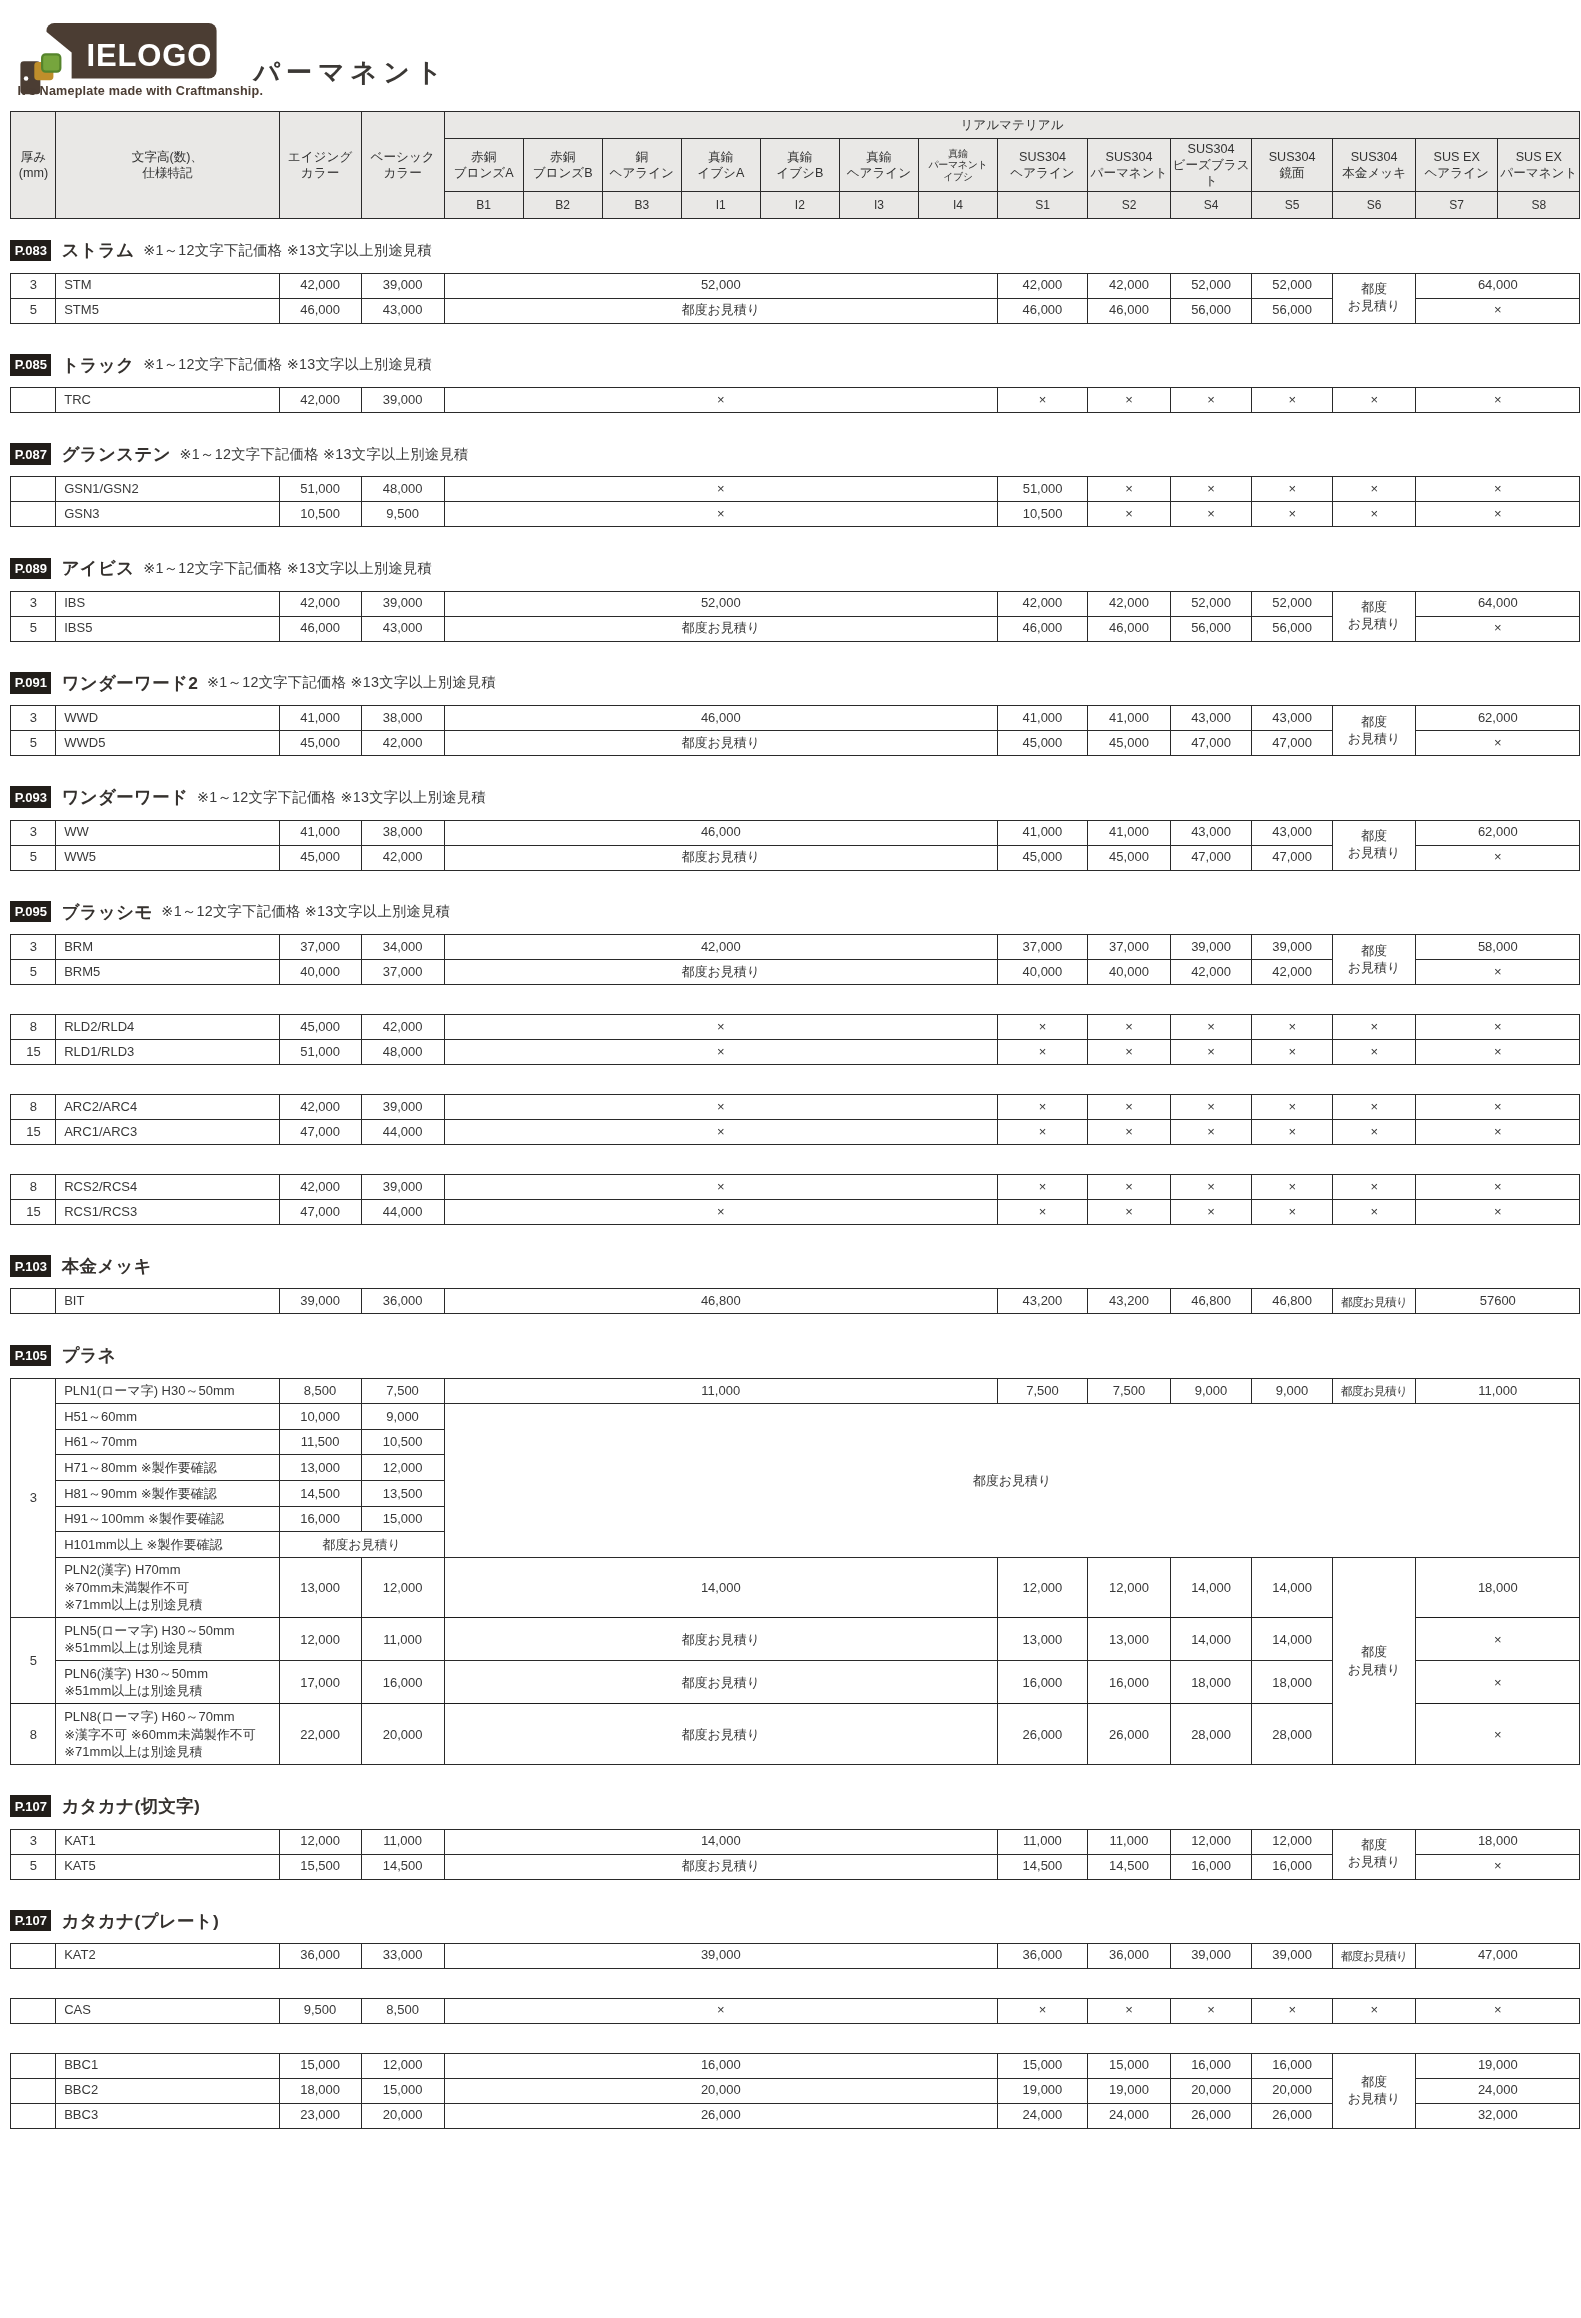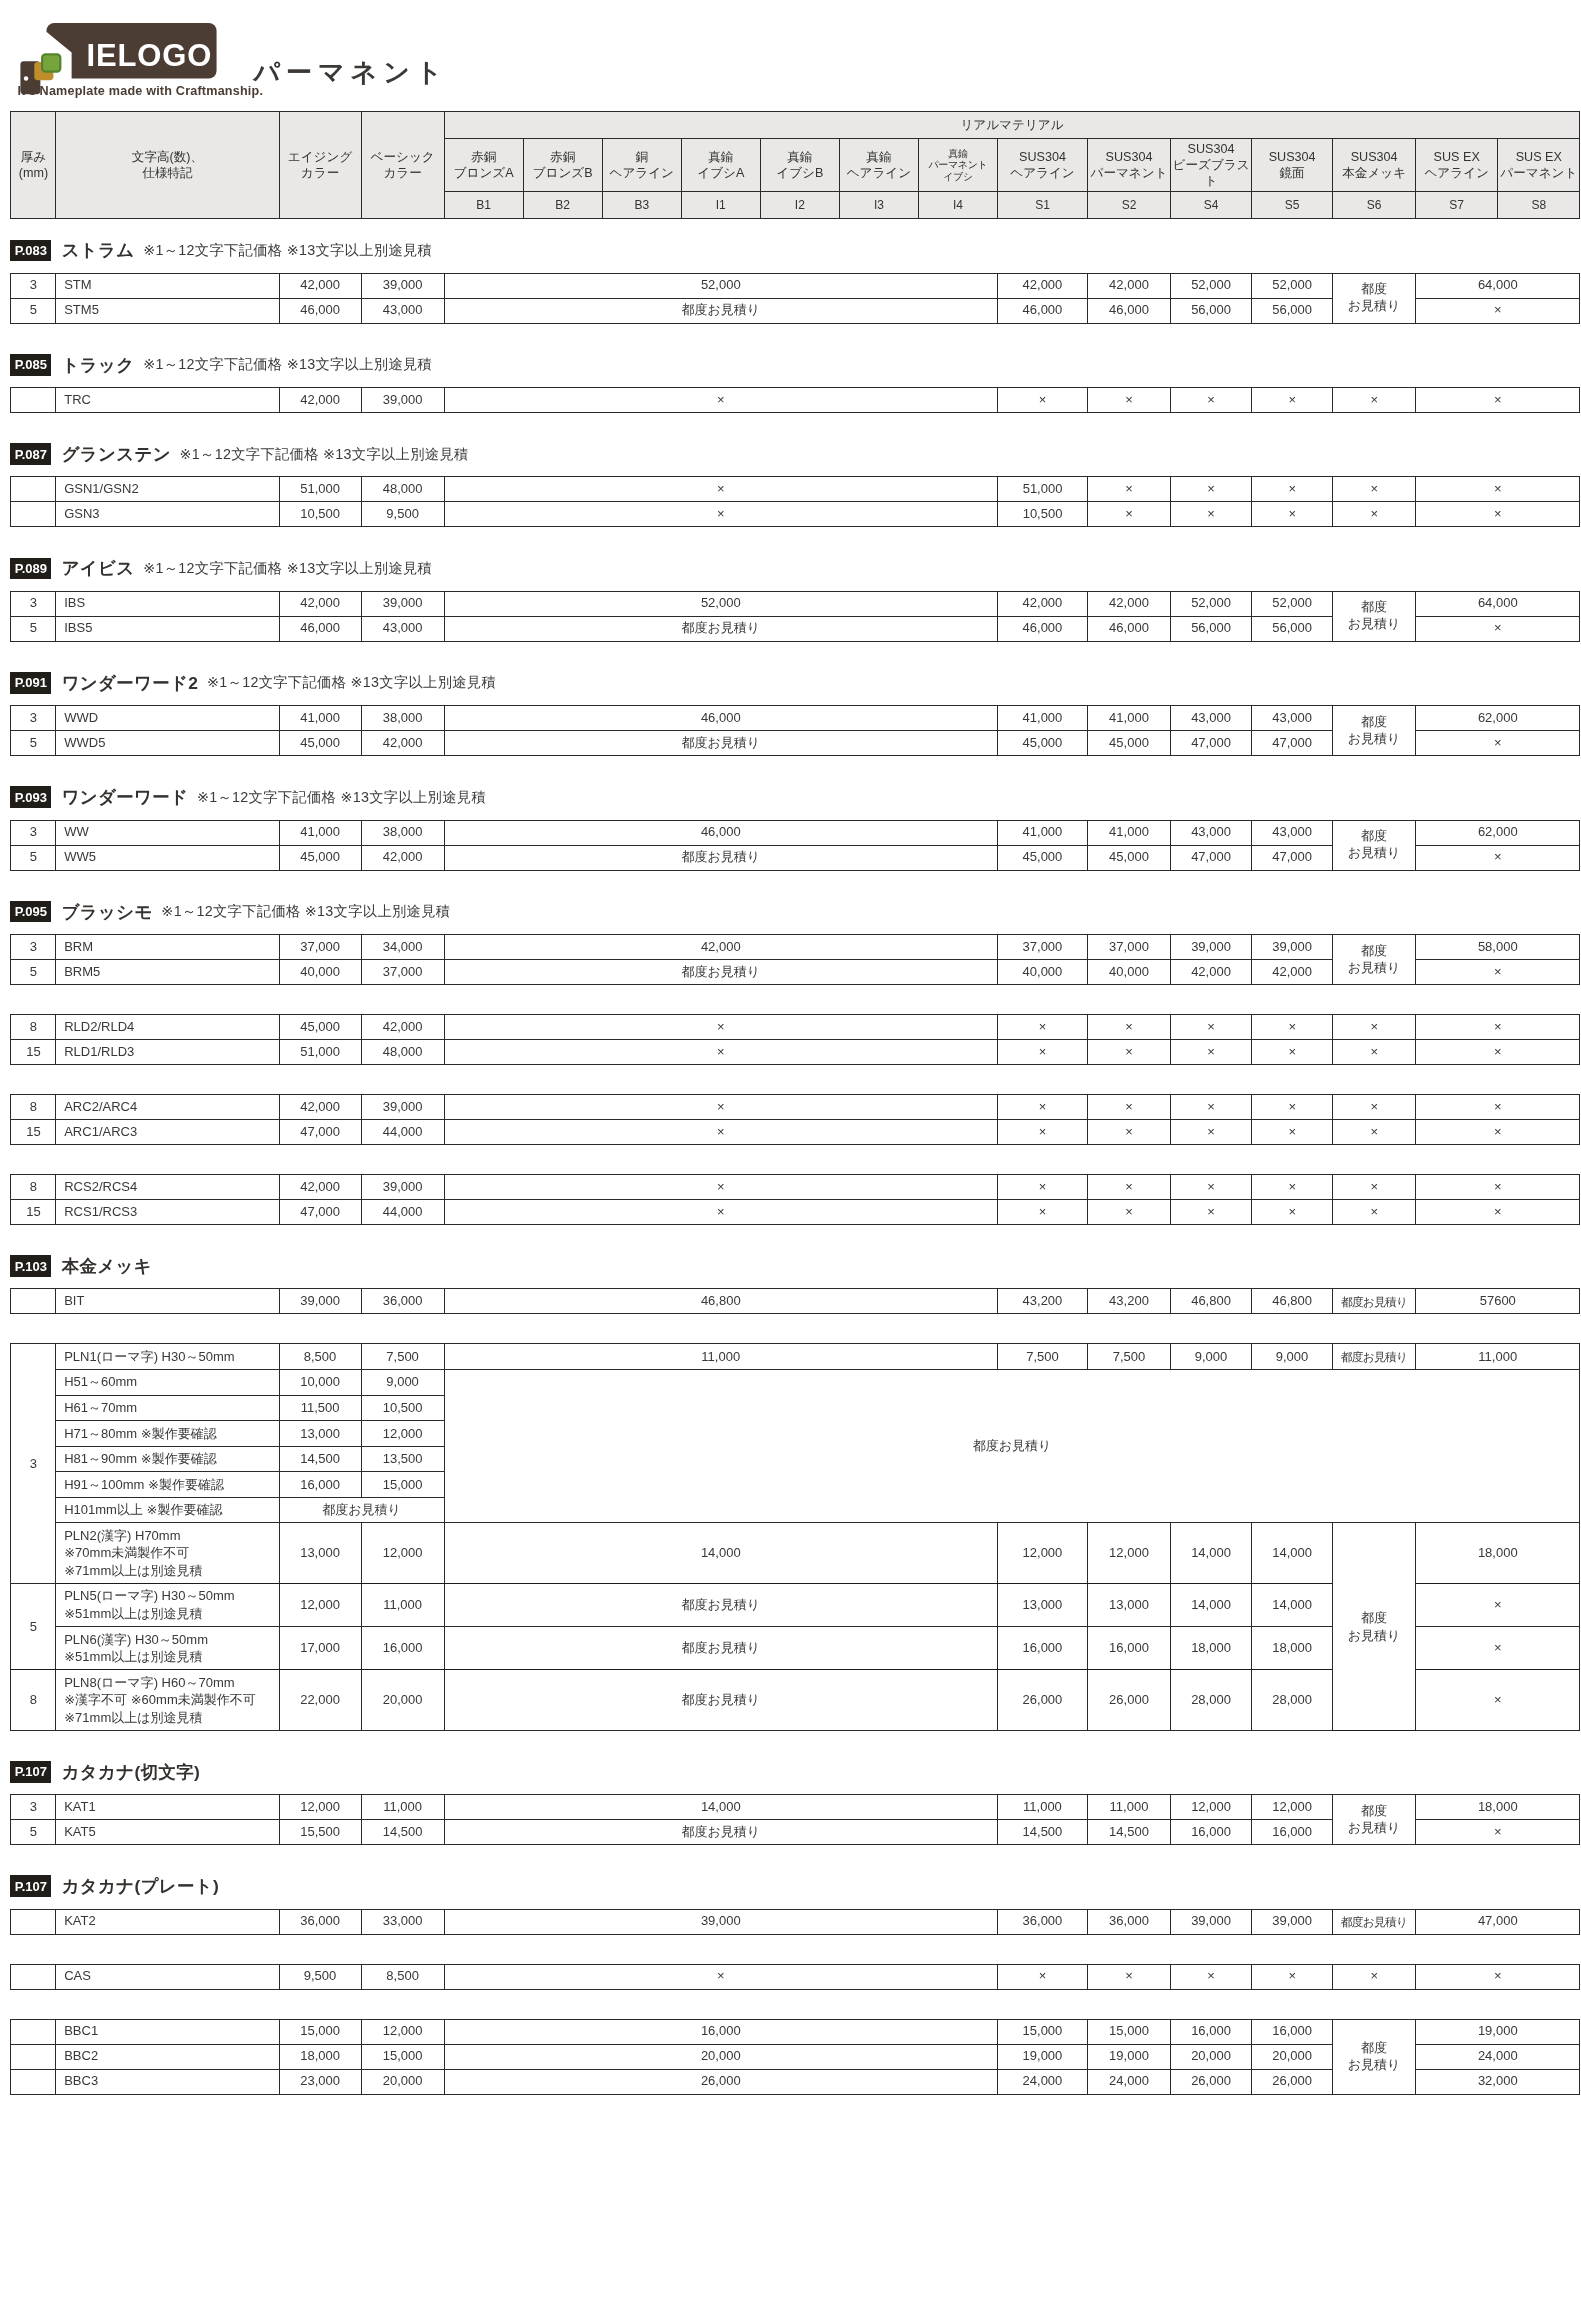--- a/index.html
+++ b/index.html
@@ -705,20 +705,24 @@
               <td>43,200</td>
               <td>46,800</td>
               <td>46,800</td>
               <td class="sm">都度お見積り</td>
               <td colspan="2">57600</td>
             </tr>
           </tbody>
         </table>
       </div>
       <div class="sec">
+        <div class="sec-head">
+          <span class="plabel">P.105</span>
+          <span class="sec-title">プラネ</span>
+        </div>
         <table class="price compact">
           <colgroup>
             <col style="width:45px">
             <col style="width:223px">
             <col style="width:82px">
             <col style="width:83px">
             <col style="width:79px">
             <col style="width:79px">
             <col style="width:79px">
             <col style="width:79px">

